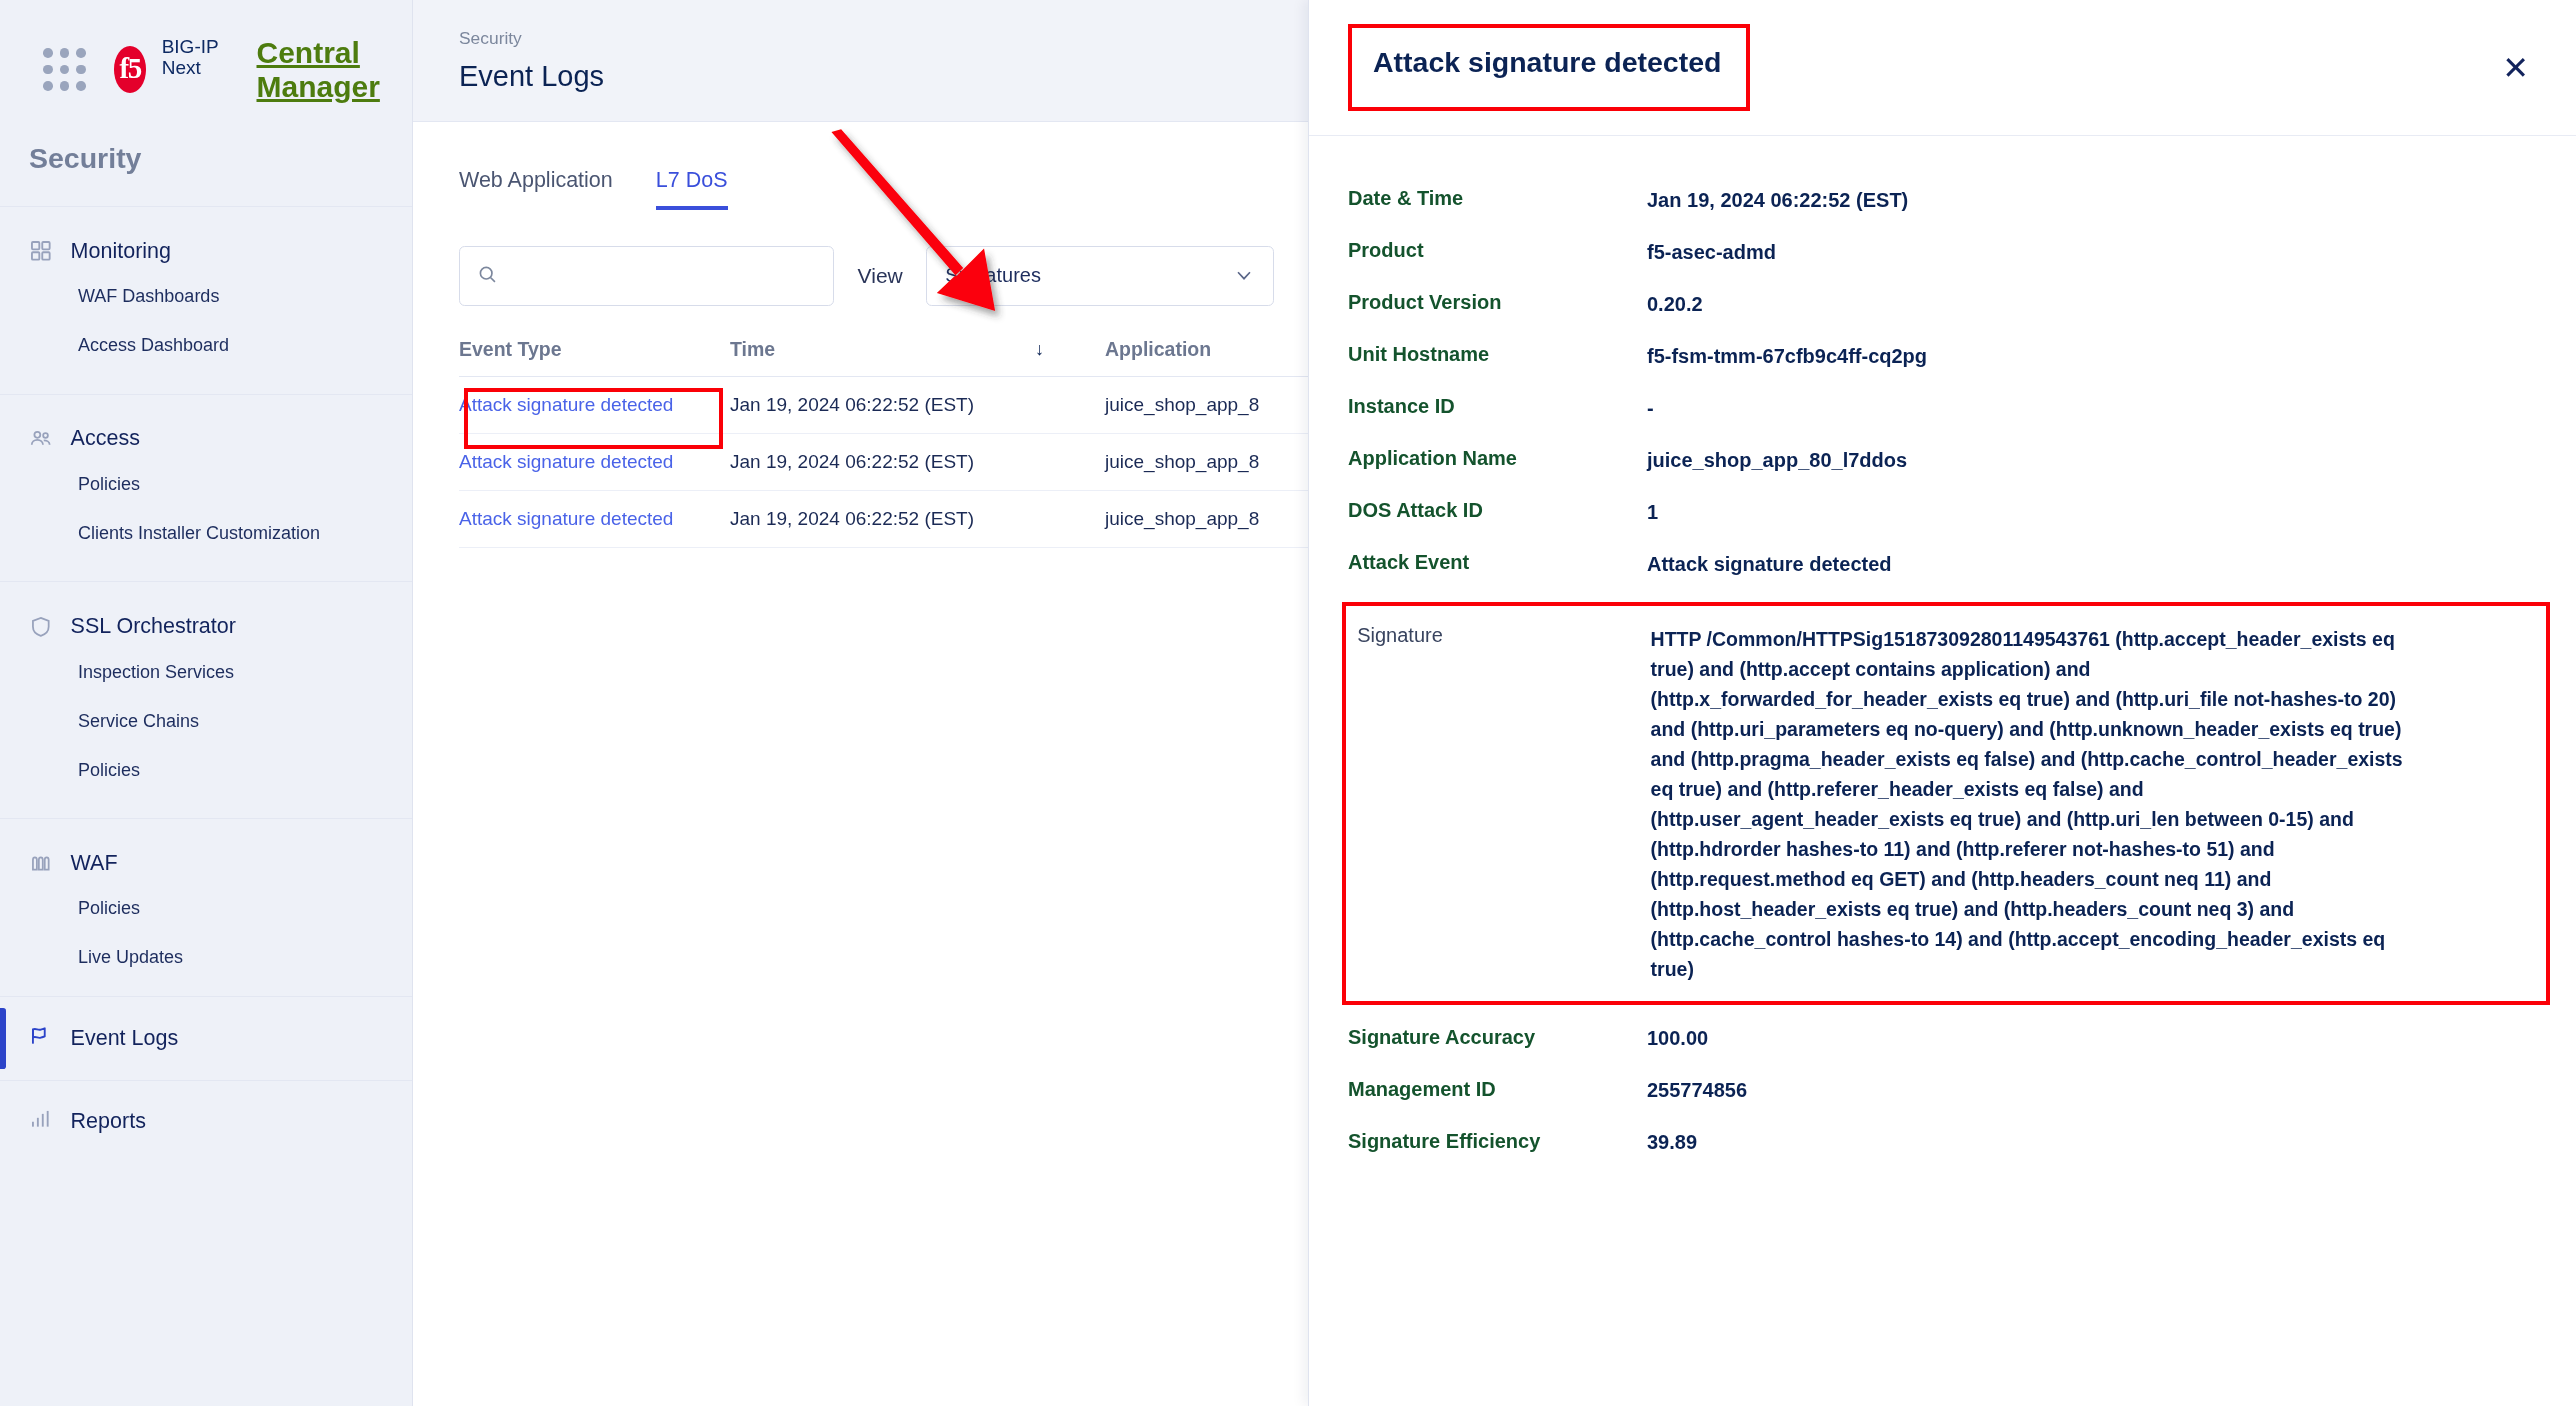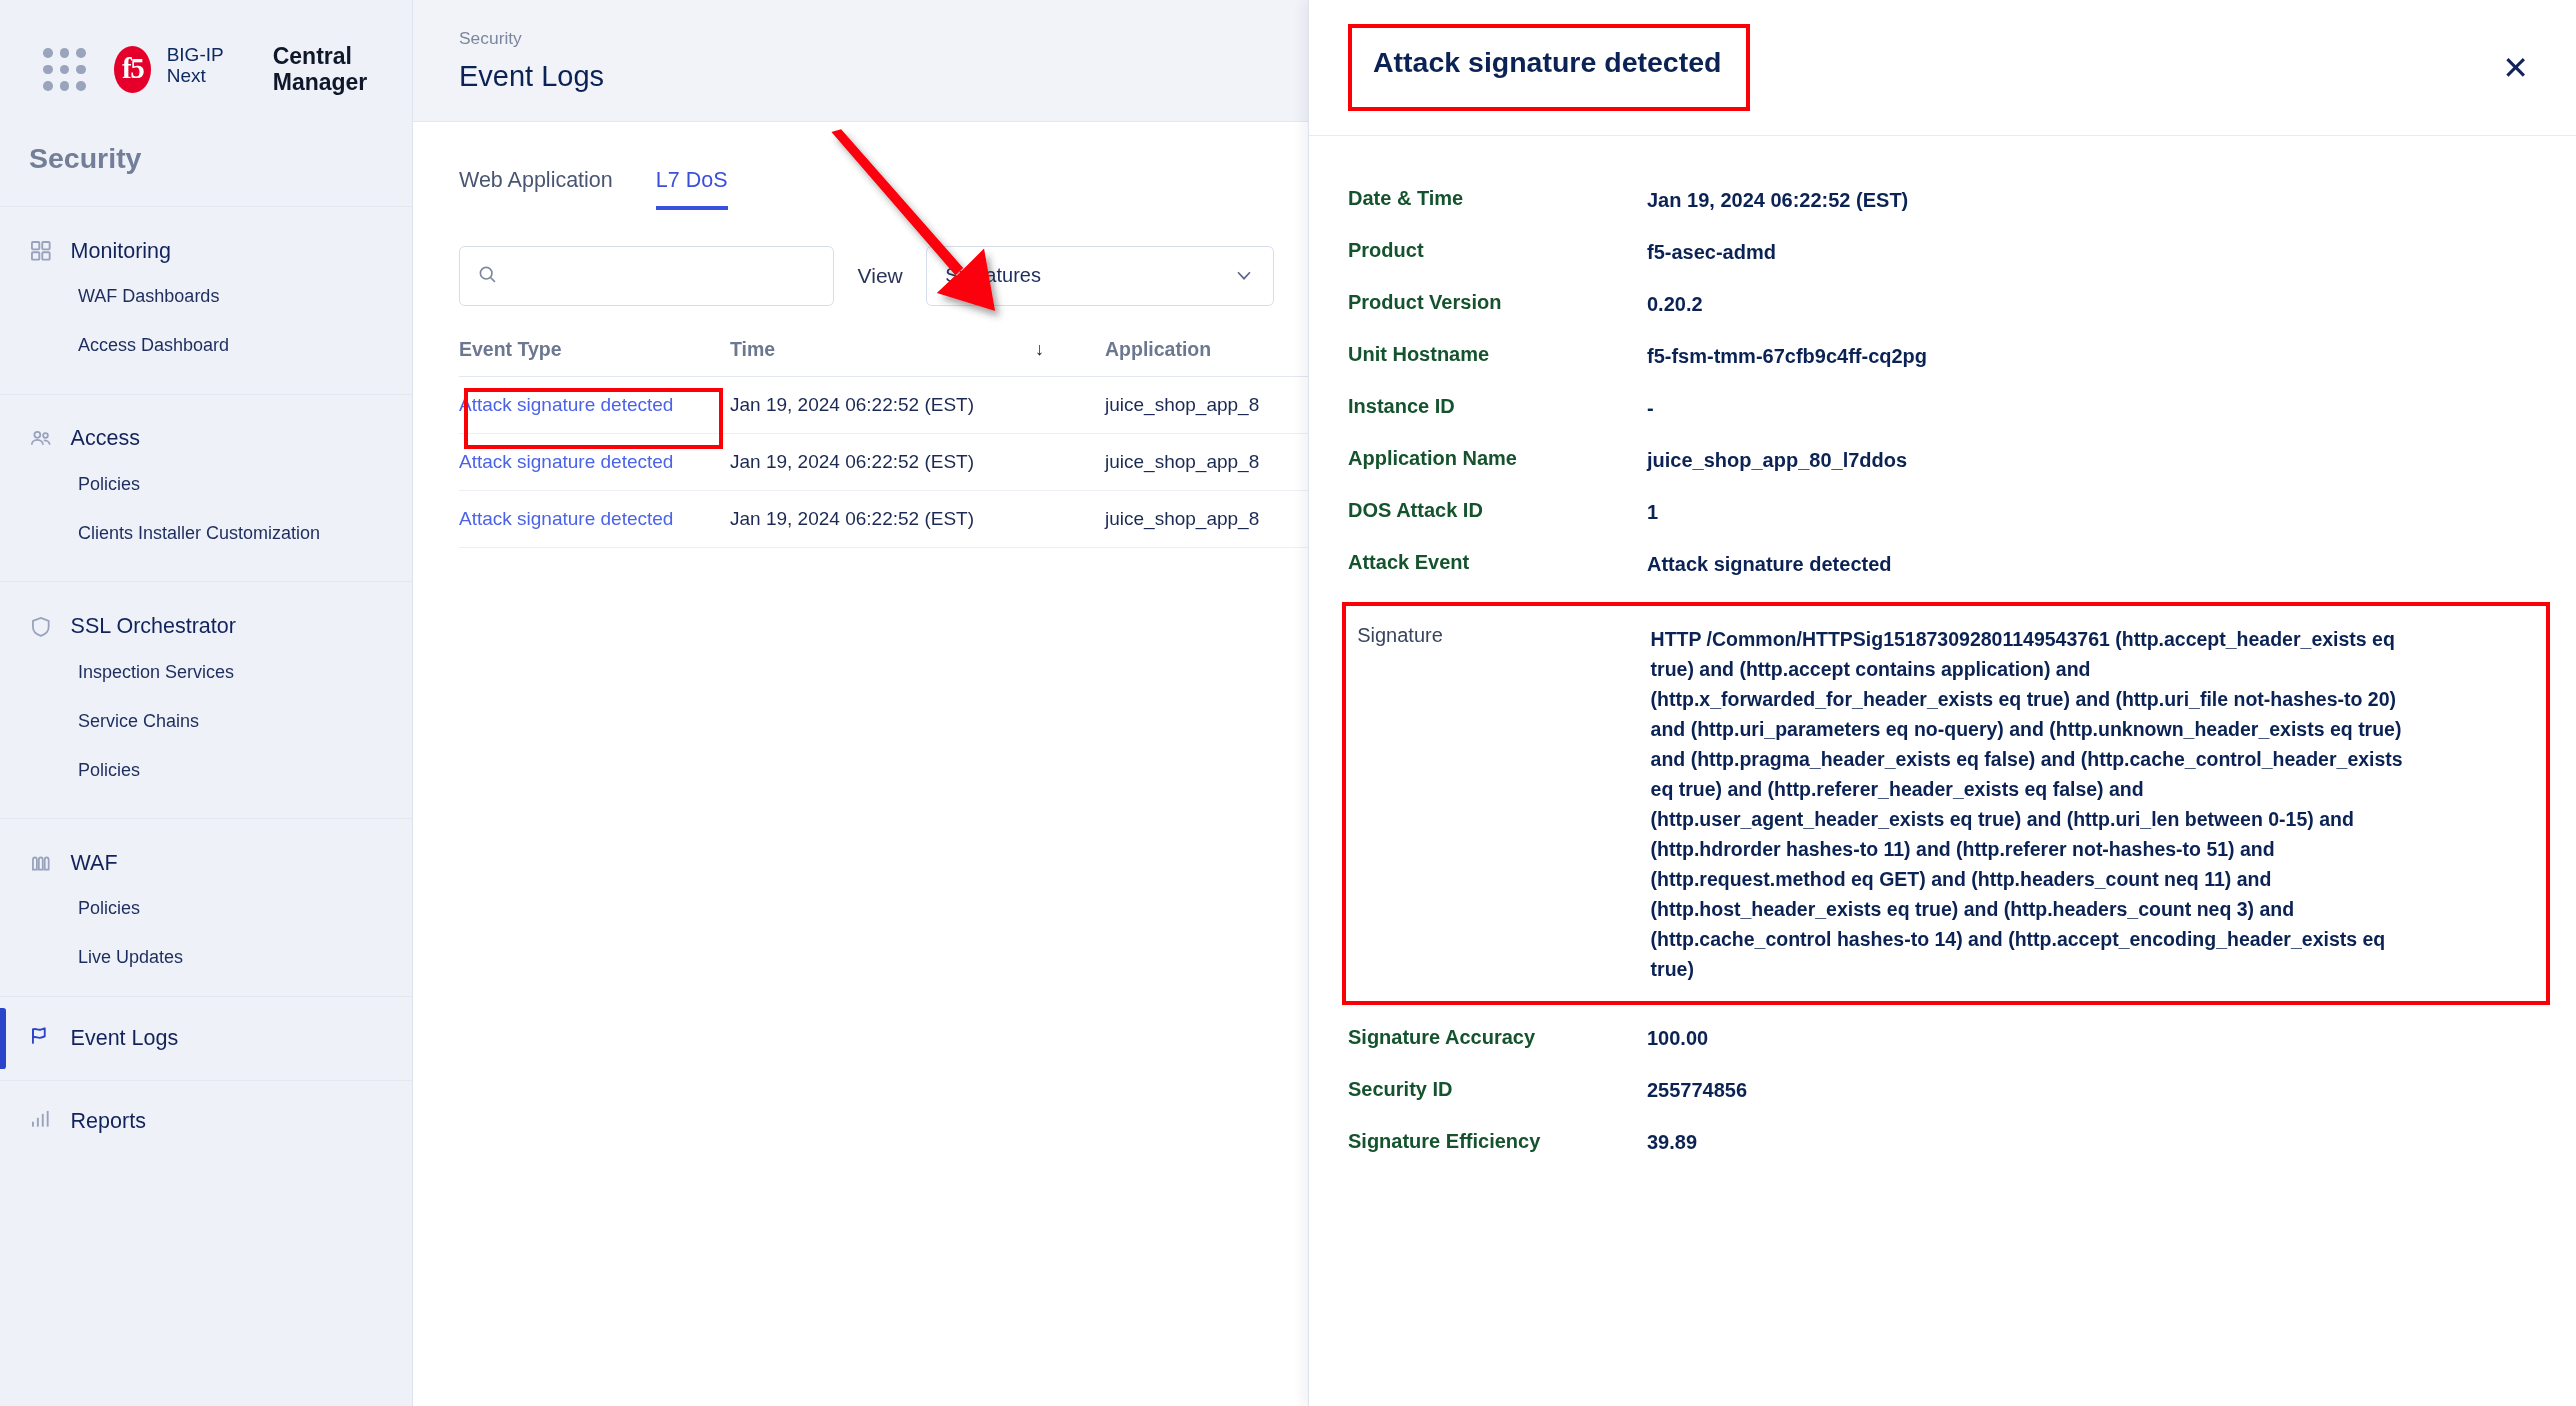--- a/index.html
+++ b/index.html
@@ -43,21 +43,21 @@
     width: 47px; height: 47px; border-radius: 50%;
     background: #e4002b;
     display: flex; align-items: center; justify-content: center;
     color: #ffffff; font-weight: bold; font-size: 29px;
     font-family: "Liberation Serif", serif;
     letter-spacing: -1.4px;
     padding-bottom: 2.8px;
   }
   .brand-text { display: flex; flex-direction: row; line-height: 1.12; gap: 28px; }
   .brand-line1 { font-size: 19px; color: #0e2a63; }
-  .brand-line2 { font-size: 23px; color: #0f172a; font-weight: bold; }
+  .brand-line2 { font-size: 30px; color: #4d7c0f; font-weight: bold; text-decoration: underline; }
 
   .sidebar-title {
     font-size: 28.5px; color: #737f99; font-weight: bold;
     padding: 2.8px 0 31px 29px;
   }
   .nav { flex: 1 1 auto; overflow: hidden; }
   .nav-group { border-top: 1.4px solid #e3e7f2; padding: 23.6px 0 23.6px 0; }
   .nav-group.no-pad-bottom { padding-bottom: 14px; }
   .nav-parent {
     display: flex; align-items: center; gap: 18px;
@@ -424,21 +424,21 @@
             <div class="sig-text">HTTP /Common/HTTPSig151873092801149543761 (http.accept_header_exists eq true) and (http.accept contains application) and (http.x_forwarded_for_header_exists eq true) and (http.uri_file not-hashes-to 20) and (http.uri_parameters eq no-query) and (http.unknown_header_exists eq true) and (http.pragma_header_exists eq false) and (http.cache_control_header_exists eq true) and (http.referer_header_exists eq false) and (http.user_agent_header_exists eq true) and (http.uri_len between 0-15) and (http.hdrorder hashes-to 11) and (http.referer not-hashes-to 51) and (http.request.method eq GET) and (http.headers_count neq 11) and (http.host_header_exists eq true) and (http.headers_count neq 3) and (http.cache_control hashes-to 14) and (http.accept_encoding_header_exists eq true)</div>
           </div>
         </div>
       </div>
 
       <div class="field">
         <div class="field-label">Signature Accuracy</div>
         <div class="field-value">100.00</div>
       </div>
       <div class="field">
-        <div class="field-label">Security ID</div>
+        <div class="field-label">Management ID</div>
         <div class="field-value">255774856</div>
       </div>
       <div class="field">
         <div class="field-label">Signature Efficiency</div>
         <div class="field-value">39.89</div>
       </div>
     </div>
   </div>
 
 </div>

